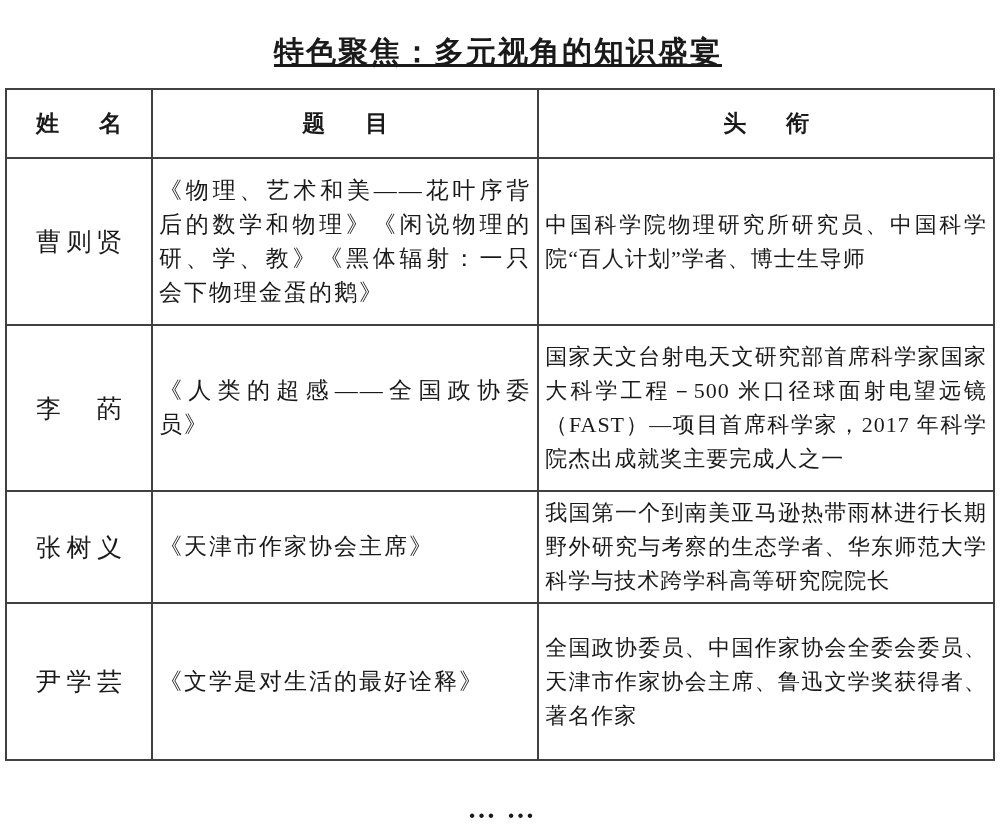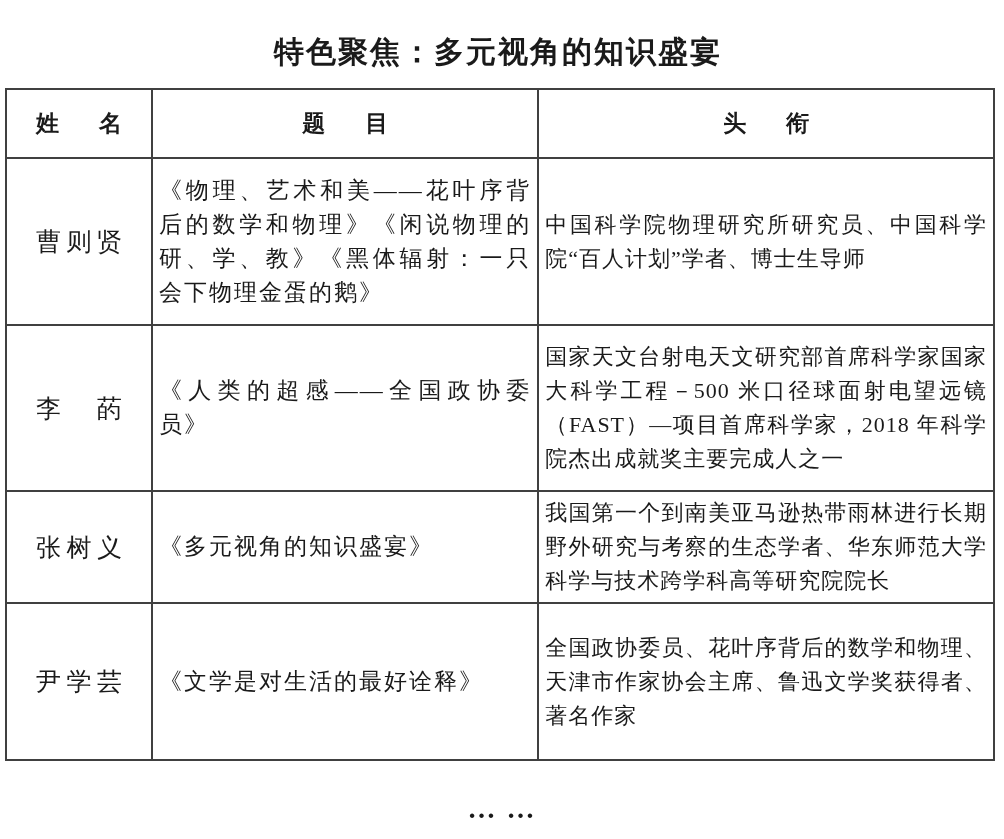--- a/index.html
+++ b/index.html
@@ -10,20 +10,21 @@
     font-family: "Liberation Serif", "DejaVu Serif", serif;
     overflow: hidden;
   }
   .doc-title {
     margin: 33px 8px 18px 0;
     text-align: center;
     font-size: 30px;
     line-height: 37px;
     font-weight: 700;
     letter-spacing: 2px;
+    text-decoration: underline;
   }
   table.feature-table {
     border-collapse: collapse;
     table-layout: fixed;
     width: 990px;
     margin-left: 5px;
   }
   .feature-table th, .feature-table td {
     border: 2px solid #404040;
     vertical-align: middle;
@@ -109,34 +110,34 @@
           <span class="dist">曹则贤</span>
         </td>
         <td class="cell-topic">《物理、艺术和美——花叶序背后的数学和物理》《闲说物理的研、学、教》《黑体辐射：一只会下物理金蛋的鹅》</td>
         <td class="cell-title">中国科学院物理研究所研究员、中国科学院“百人计划”学者、博士生导师</td>
       </tr>
       <tr class="row-2">
         <td class="cell-name">
           <span class="dist">李　菂</span>
         </td>
         <td class="cell-topic">《人类的超感——全国政协委员》</td>
-        <td class="cell-title">国家天文台射电天文研究部首席科学家国家大科学工程－500 米口径球面射电望远镜（FAST）—项目首席科学家，2018 年科学院杰出成就奖主要完成人之一</td>
+        <td class="cell-title">国家天文台射电天文研究部首席科学家国家大科学工程－500 米口径球面射电望远镜（FAST）—项目首席科学家，2017 年科学院杰出成就奖主要完成人之一</td>
       </tr>
       <tr class="row-3">
         <td class="cell-name">
           <span class="dist">张树义</span>
         </td>
-        <td class="cell-topic">《多元视角的知识盛宴》</td>
+        <td class="cell-topic">《天津市作家协会主席》</td>
         <td class="cell-title">我国第一个到南美亚马逊热带雨林进行长期野外研究与考察的生态学者、华东师范大学科学与技术跨学科高等研究院院长</td>
       </tr>
       <tr class="row-4">
         <td class="cell-name">
           <span class="dist">尹学芸</span>
         </td>
         <td class="cell-topic">《文学是对生活的最好诠释》</td>
-        <td class="cell-title">全国政协委员、花叶序背后的数学和物理、天津市作家协会主席、鲁迅文学奖获得者、著名作家</td>
+        <td class="cell-title">全国政协委员、中国作家协会全委会委员、天津市作家协会主席、鲁迅文学奖获得者、著名作家</td>
       </tr>
     </tbody>
   </table>
 
   <div class="footer-ellipsis">… …</div>
 
 </div>
 
 </body></html>

